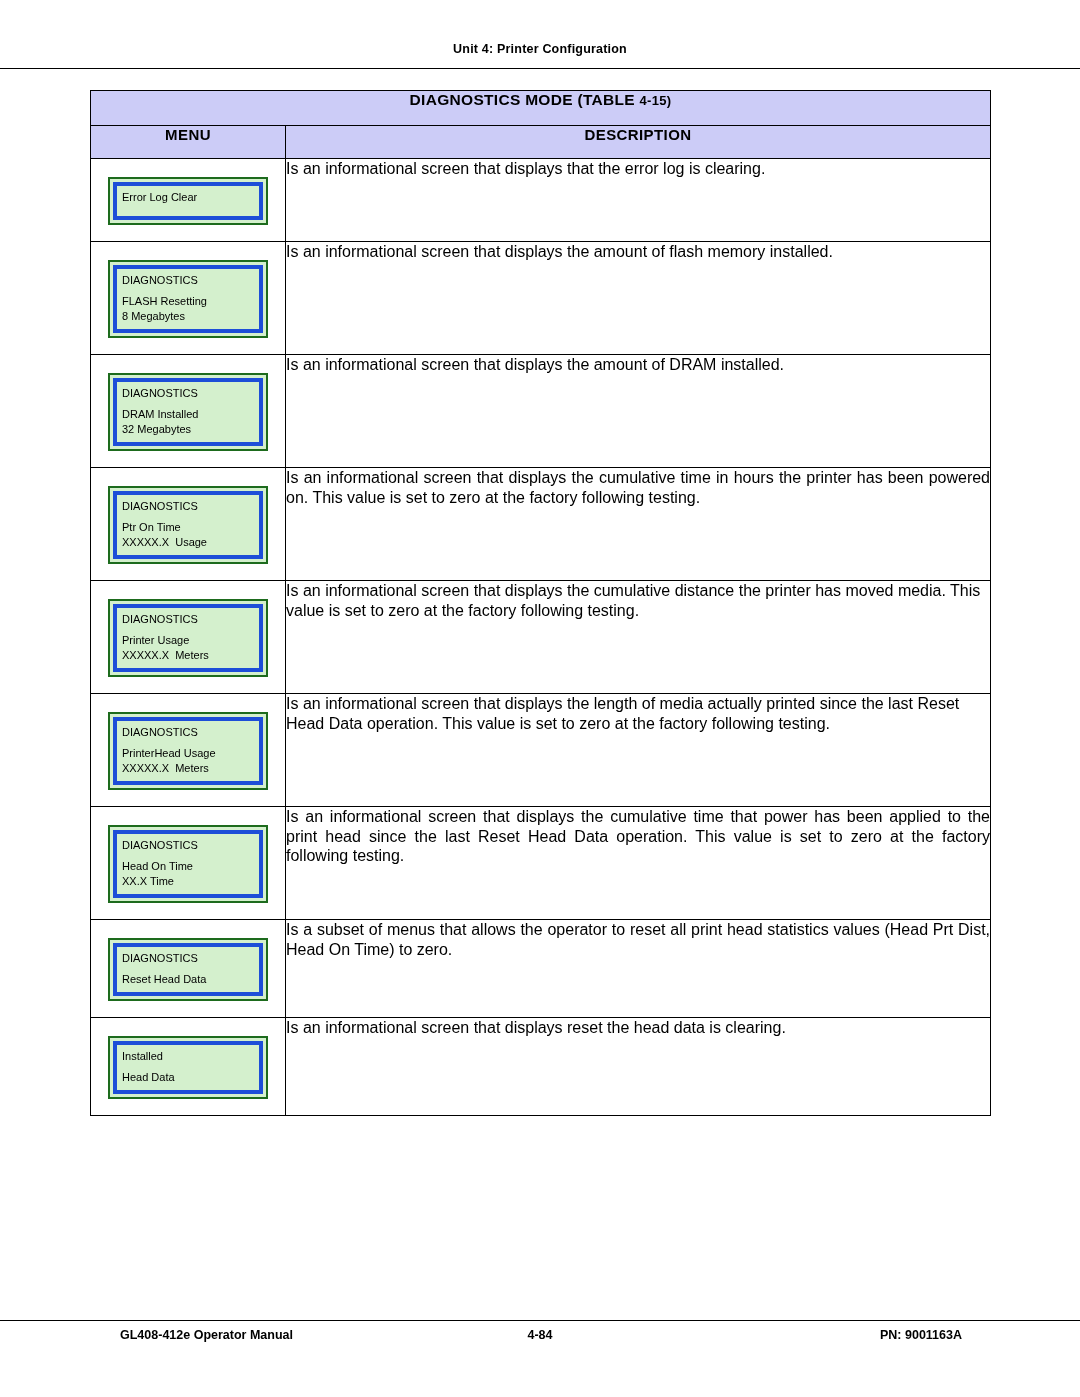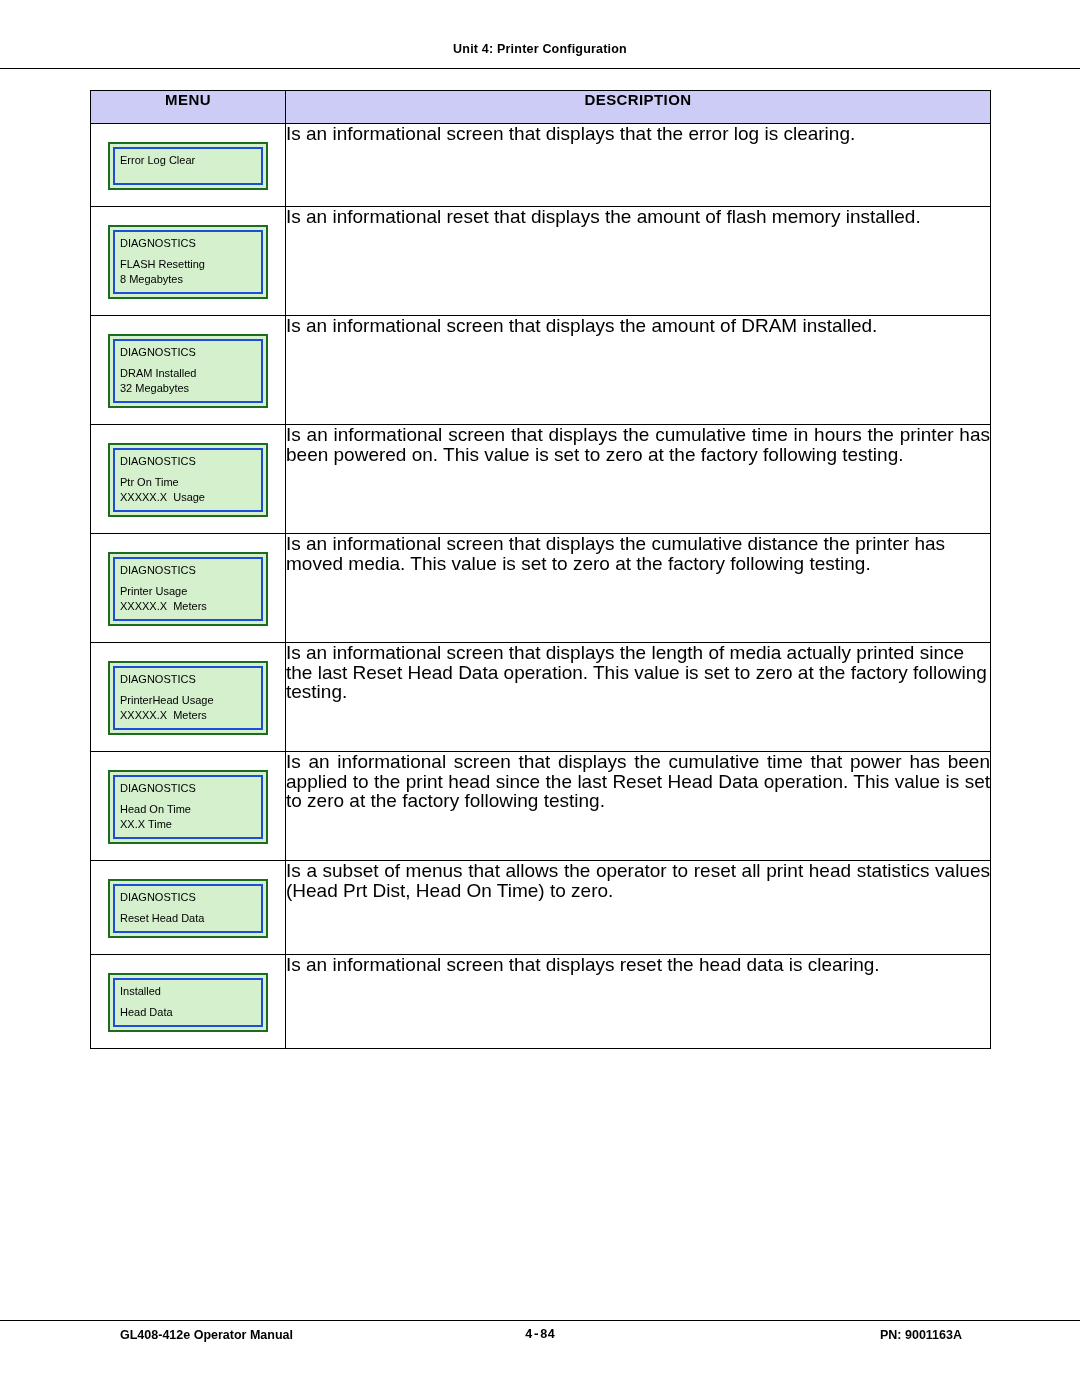--- a/index.html
+++ b/index.html
@@ -77,37 +77,37 @@
   }
   .menu-col { width: 195px; }
   .desc-col { width: 705px; }
 
   .menu-cell {
     padding: 0;
     position: relative;
   }
   .desc-cell {
     padding: 12px 14px 10px 14px;
-    font-size: 19px;
+    font-size: 16px;
     line-height: 19.5px;
     text-align: justify;
   }
   .desc-cell.left { text-align: left; }
 
   
   .lcd-outer {
     margin: 18px auto 16px auto;
     width: 160px;
     border: 2px solid #1d6b1d;
     background: #d4f0cd;
     padding: 3px;
     box-sizing: border-box;
   }
   .lcd-inner {
-    border: 2px solid #1d4ed8;
+    border: 4px solid #1d4ed8;
     background: #d4f0cd;
     padding: 4px 5px 5px 5px;
     box-sizing: border-box;
     min-height: 38px;
   }
   .lcd-line {
     font-family: "Liberation Sans", sans-serif;
     font-size: 11px;
     line-height: 15px;
     color: #000000;
@@ -127,21 +127,20 @@
     position: absolute;
     left: 120px;
     top: 0;
   }
   .footer .center {
     position: absolute;
     left: 0;
     width: 1080px;
     text-align: center;
     top: 0;
-    font-family: Liberation Mono, monospace;
   }
   .footer .right {
     position: absolute;
     right: 118px;
     top: 0;
     margin-left: 24px;
   }
 </style>
 </head>
 <body>
@@ -152,20 +151,23 @@
   <div class="rule rule-top"></div>
 
   <div class="table-wrap">
     <table class="doc">
       <colgroup>
         <col class="menu-col">
         <col class="desc-col">
       </colgroup>
       <tbody id="table-body">
         <tr>
+          <td class="title-cell" colspan="2"><span>DIAGNOSTICS MODE (TABLE </span><span class="sub">4-15)</span></td>
+        </tr>
+        <tr>
           <td class="subhead">MENU</td>
           <td class="subhead">DESCRIPTION</td>
         </tr>
       <tr>
             <td class="menu-cell">
               <div class="lcd-outer">
                 <div class="lcd-inner">
                   <div class="lcd-line">Error Log Clear</div>
                 </div>
               </div>
@@ -176,21 +178,21 @@
             <td class="menu-cell">
               <div class="lcd-outer">
                 <div class="lcd-inner">
                   <div class="lcd-line">DIAGNOSTICS</div>
                   <div class="lcd-gap"></div>
                   <div class="lcd-line">FLASH Resetting</div>
                   <div class="lcd-line">8 Megabytes</div>
                 </div>
               </div>
             </td>
-            <td class="desc-cell left">Is an informational reset that displays the amount of flash memory installed.</td>
+            <td class="desc-cell left">Is an informational screen that displays the amount of flash memory installed.</td>
           </tr>
           <tr>
             <td class="menu-cell">
               <div class="lcd-outer">
                 <div class="lcd-inner">
                   <div class="lcd-line">DIAGNOSTICS</div>
                   <div class="lcd-gap"></div>
                   <div class="lcd-line">DRAM Installed</div>
                   <div class="lcd-line">32 Megabytes</div>
                 </div>

